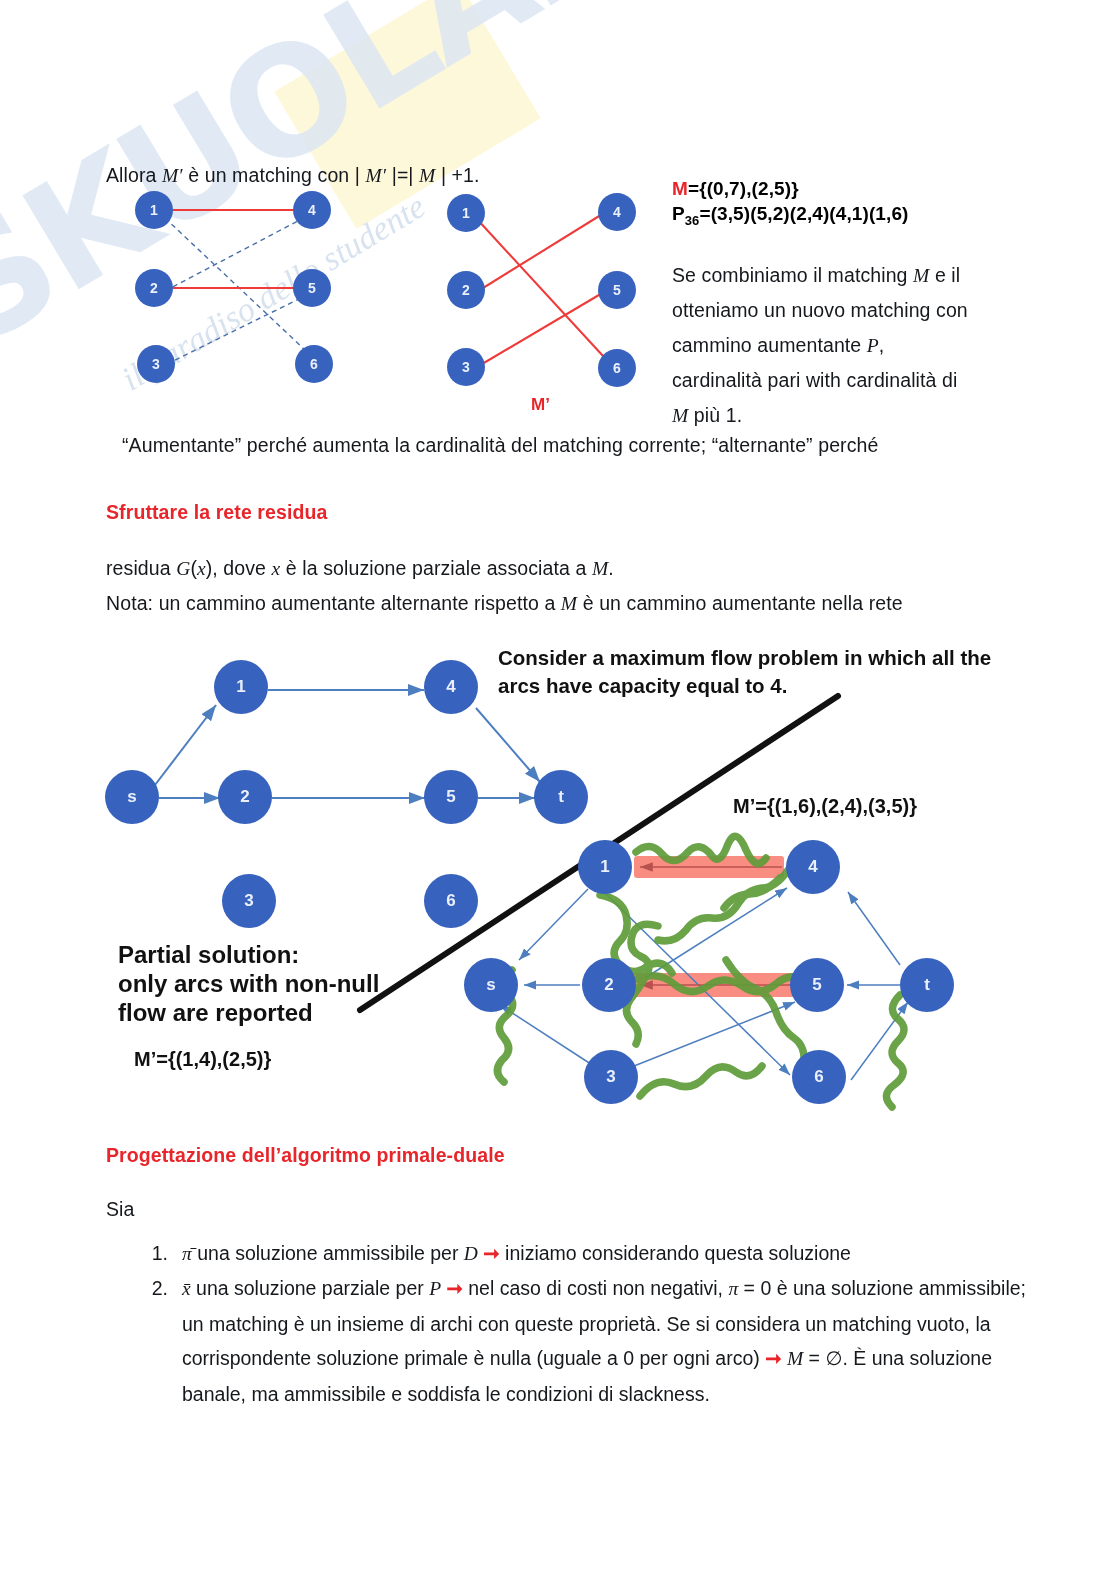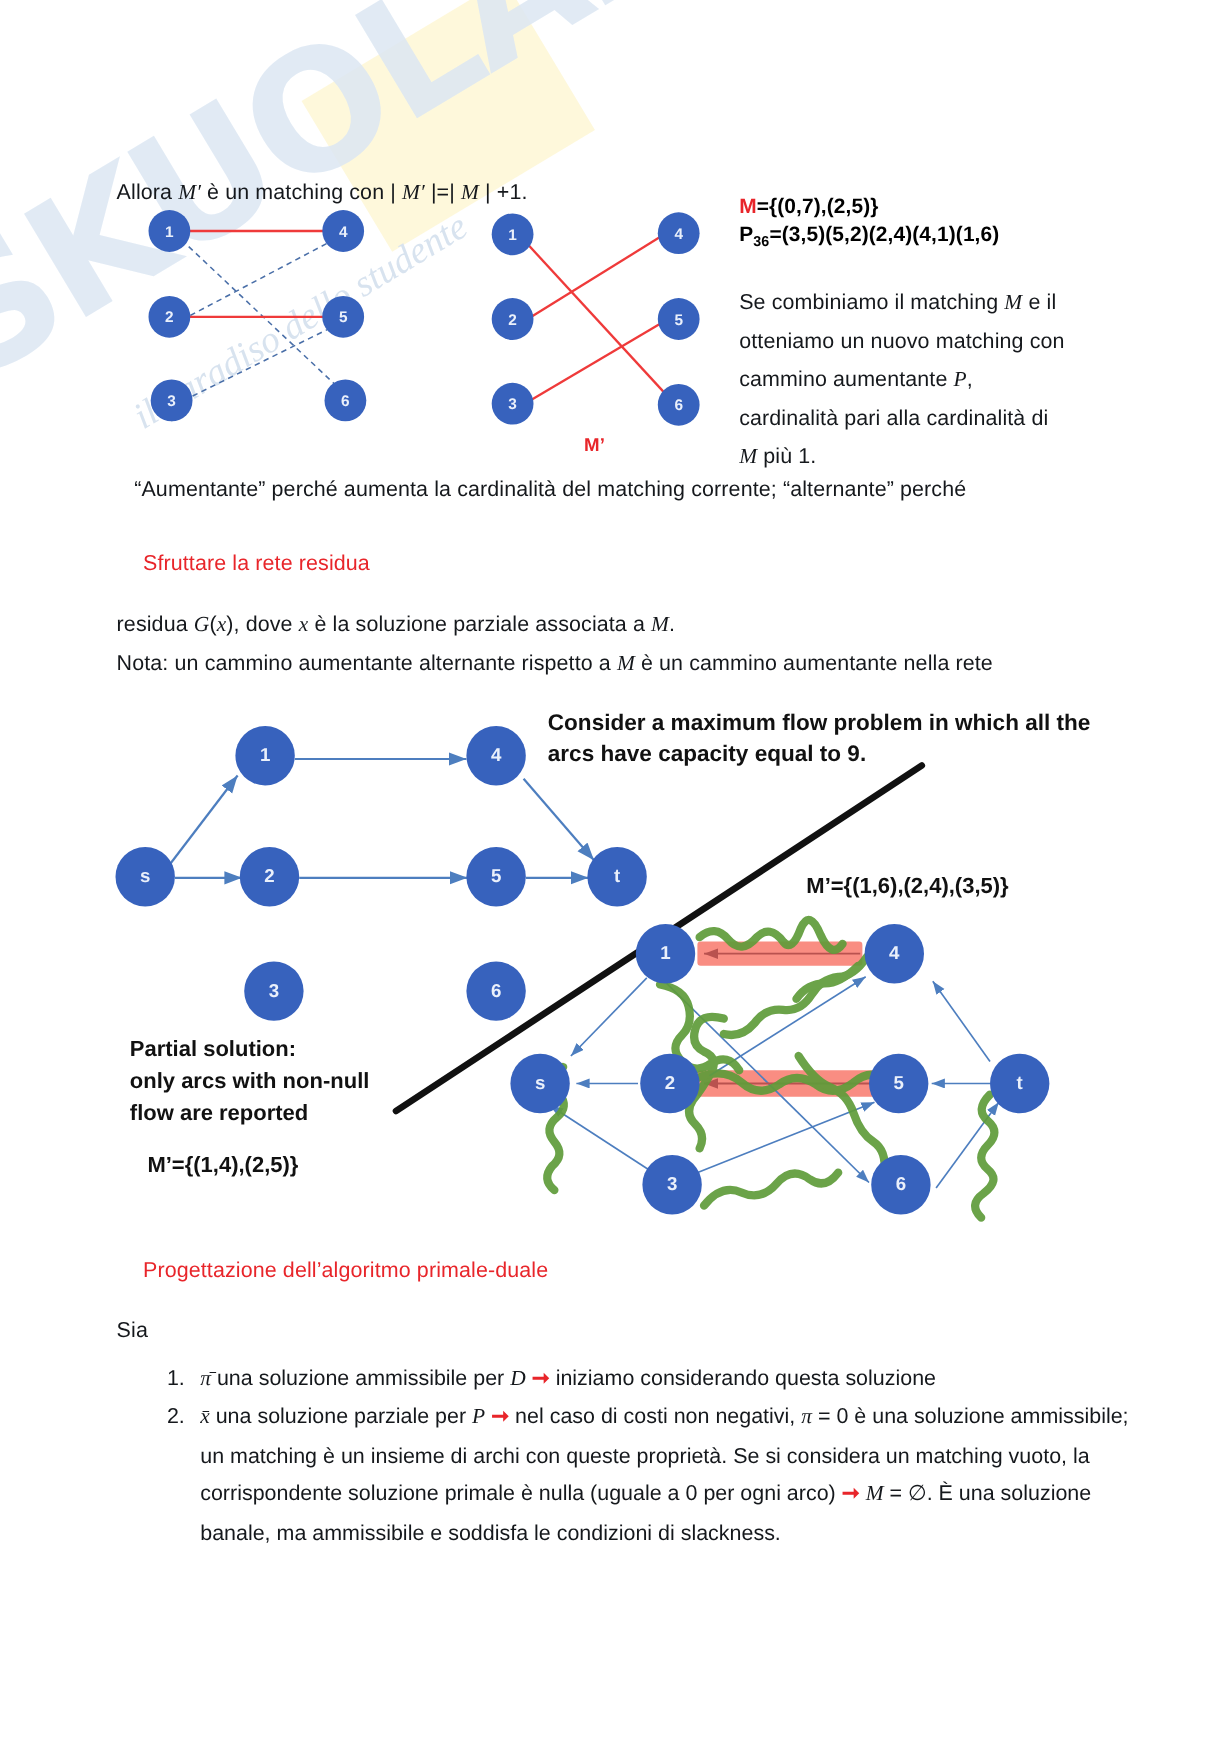--- a/index.html
+++ b/index.html
@@ -73,24 +73,23 @@
     font-size: 19.5px;
     line-height: 34px;
     color: #15181c;
     letter-spacing: .1px;
   }
   .mi { font-family: "Liberation Serif", serif; font-style: italic; }
 
   .heading-red {
     position: absolute;
     color: #e8252a;
-    font-weight: normal;
+    font-weight: bold;
     font-size: 19.5px;
     letter-spacing: .1px;
-    margin-left: 24px;
   }
 
   .listnum {
     position: absolute;
     font-size: 19.5px;
     line-height: 34.5px;
     color: #15181c;
   }
   .listnum .num {
     position: absolute;
@@ -199,21 +198,21 @@
         <span style="color:#e8252a;">M</span><span>={(0,7),(2,5)}</span>
       </div>
       <div style="position:absolute; left:672px; top:203px; font-size:19px; font-weight:bold; letter-spacing:.1px;">
         <span>P</span><sub style="font-size:13px;">36</sub><span>=(3,5)(5,2)(2,4)(4,1)(1,6)</span>
       </div>
 
       <div class="para" style="left:672px; top:258px; width:400px; line-height:35px;">
         <div>Se combiniamo il matching <span class="mi">M</span> e il</div>
         <div>otteniamo un nuovo matching con</div>
         <div>cammino aumentante <span class="mi">P</span>,</div>
-        <div>cardinalità pari alla cardinalità di</div>
+        <div>cardinalità pari with cardinalità di</div>
         <div><span class="mi">M</span> più 1.</div>
       </div>
     </div>
 
     <div class="para" style="left:122px; top:428px; width:930px;">
       <div>“Aumentante” perché aumenta la cardinalità del matching corrente; “alternante” perché</div>
     </div>
 
     <div class="heading-red" style="left:106px; top:501px;">Sfruttare la rete residua</div>
 
@@ -293,22 +292,22 @@
       <div class="node big" style="left:464px; top:328px; width:54px; height:54px;">s</div>
       <div class="node big" style="left:578px; top:210px; width:54px; height:54px;">1</div>
       <div class="node big" style="left:582px; top:328px; width:54px; height:54px;">2</div>
       <div class="node big" style="left:584px; top:420px; width:54px; height:54px;">3</div>
       <div class="node big" style="left:786px; top:210px; width:54px; height:54px;">4</div>
       <div class="node big" style="left:790px; top:328px; width:54px; height:54px;">5</div>
       <div class="node big" style="left:792px; top:420px; width:54px; height:54px;">6</div>
       <div class="node big" style="left:900px; top:328px; width:54px; height:54px;">t</div>
 
       <div class="lbl-blk" style="left:498px; top:14px; width:500px;">Consider a maximum flow problem in which all the
-arcs have capacity equal to 9.</div>
-      <div class="lbl-blk" style="left:118px; top:310px; width:280px; font-size:20px; line-height:29px;">Partial solution:
+arcs have capacity equal to 4.</div>
+      <div class="lbl-blk" style="left:118px; top:310px; width:280px; font-size:24px; line-height:29px;">Partial solution:
 only arcs with non-null
 flow are reported</div>
       <div class="lbl-blk" style="left:134px; top:415px; font-size:20px;">M’={(1,4),(2,5)}</div>
       <div class="lbl-blk" style="left:733px; top:162px; font-size:20px;">M’={(1,6),(2,4),(3,5)}</div>
     </div>
 
     <div class="heading-red" style="left:106px; top:1144px;">Progettazione dell’algoritmo primale-duale</div>
 
     <div class="para" style="left:106px; top:1192px;">Sia</div>
 

